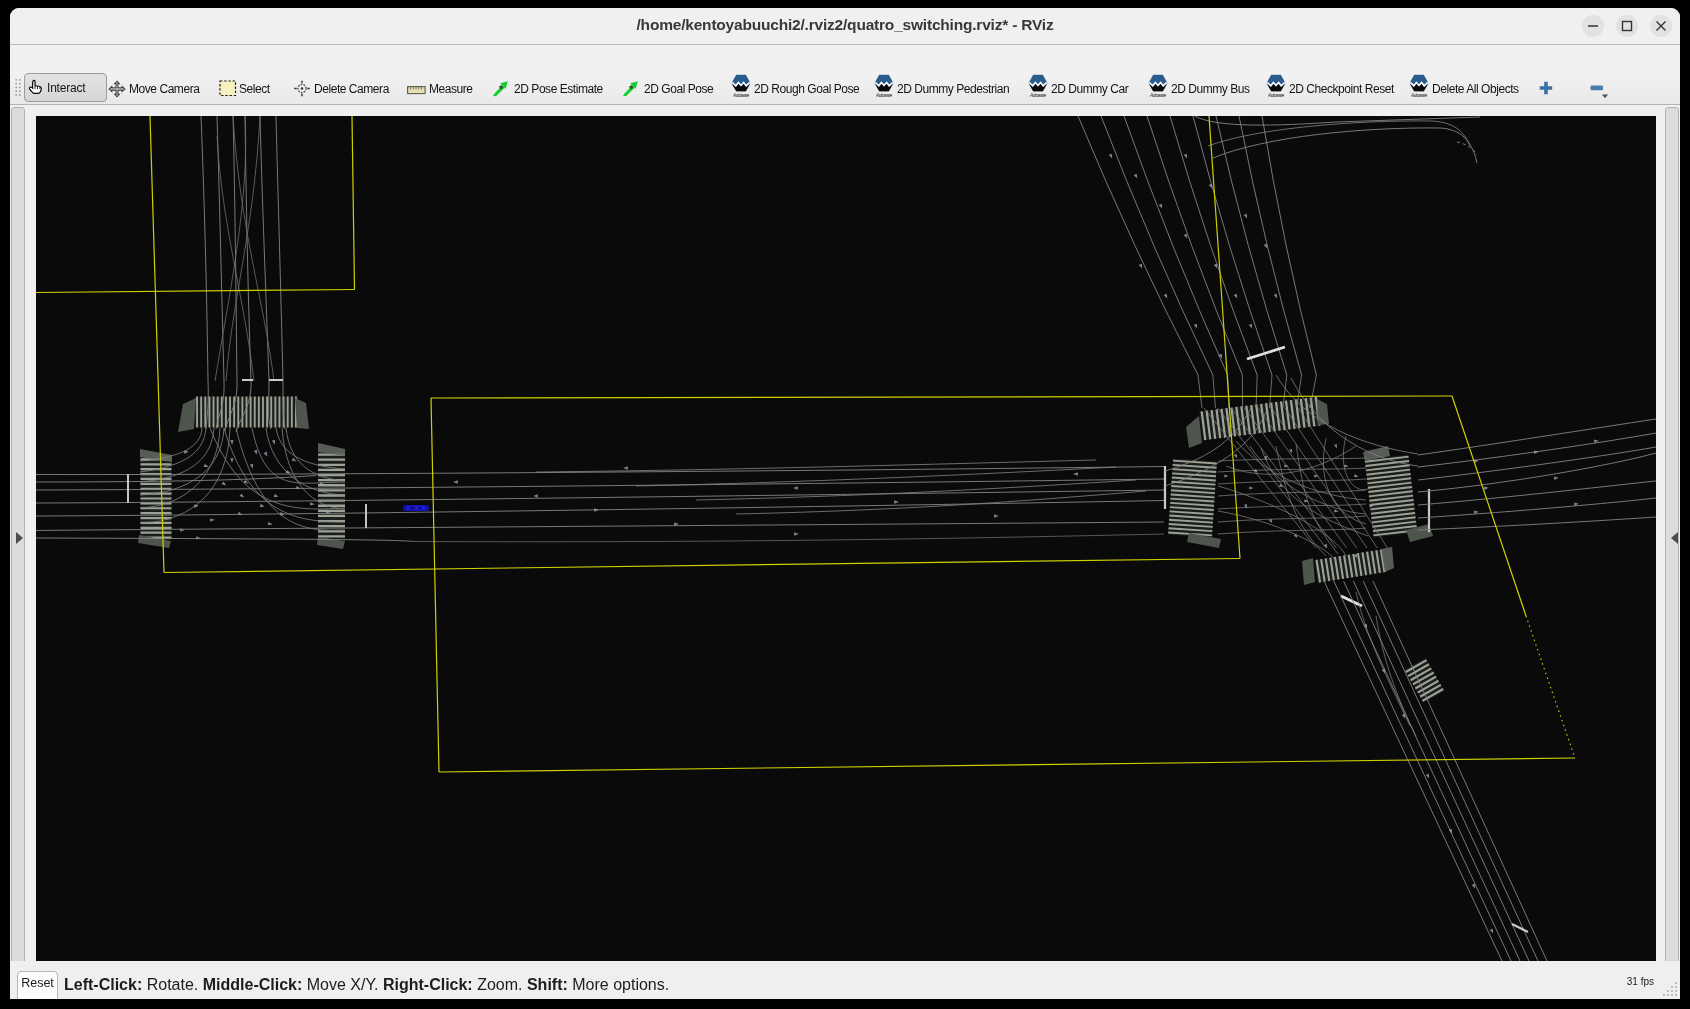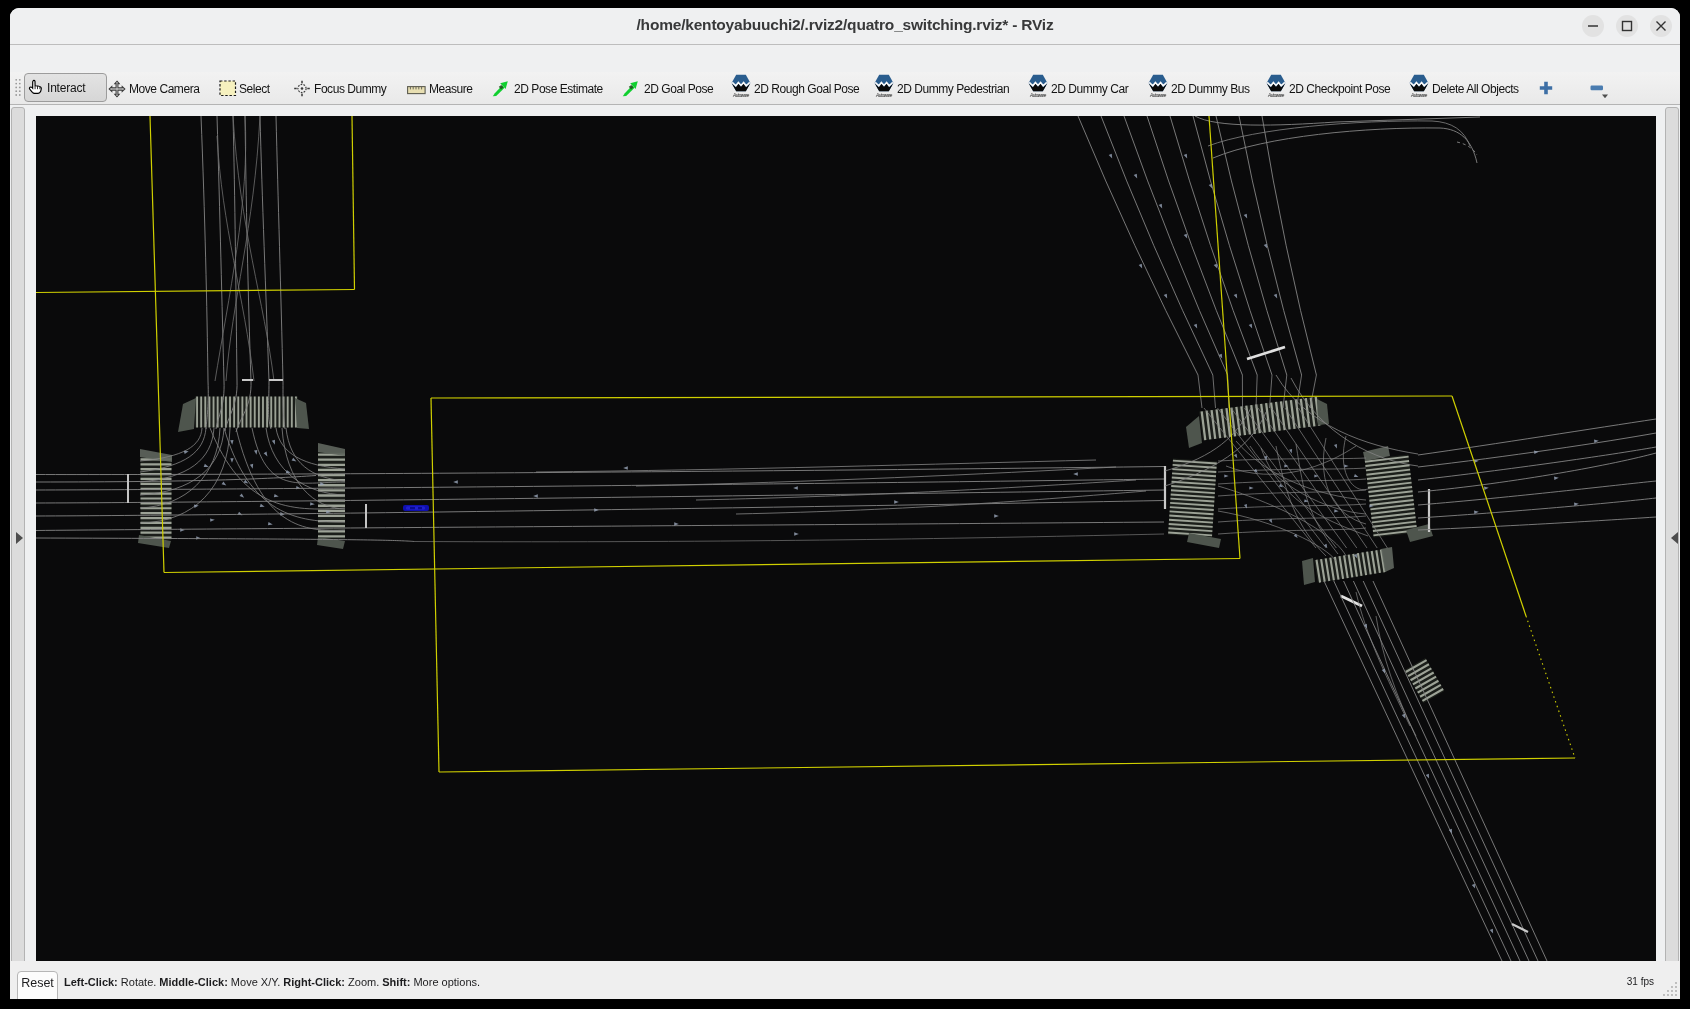--- a/index.html
+++ b/index.html
@@ -12,21 +12,21 @@
 .menu{position:absolute;top:6px;font-size:12.5px;color:#1c1c1e;}
 .menu u{text-decoration:none;border-bottom:1px solid #1c1c1e;padding-bottom:0px;}
 #toolbar{position:absolute;left:0;top:64px;width:100%;height:33px;background:linear-gradient(#f2f2f2,#e9e9e9);border-bottom:1px solid #b4b4b4;}
 .tool{position:absolute;top:0;height:33px;display:flex;align-items:center;font-size:12px;letter-spacing:-0.45px;color:#141414;white-space:nowrap;}
 .tool svg{margin-right:2px;}
 #interactbtn{position:absolute;left:14px;top:1px;width:83px;height:29px;background:linear-gradient(#e3e3e3,#d6d6d6);border:1px solid #9c9c9c;border-radius:4px;display:flex;align-items:center;padding-left:3px;font-size:12px;letter-spacing:-0.2px;color:#141414;}
 #mainarea{position:absolute;left:0;top:97px;width:100%;height:856px;background:#eff0f1;}
 .strip{position:absolute;width:14px;background:#dcdcdc;border:1px solid #b3b3b3;border-radius:3px;}
 #statusbar{position:absolute;left:0;top:953px;width:100%;height:38px;background:#efefef;}
 #resetbtn{position:absolute;left:7px;top:10px;width:41px;height:39px;background:#fcfcfc;border:1px solid #b6b6b6;border-radius:4px;font-size:12.5px;color:#1c1c1e;text-align:center;line-height:22px;}
-#statustext{position:absolute;left:54px;top:15px;font-size:11px;color:#1c1c1e;}
+#statustext{position:absolute;left:54px;top:15px;font-size:16px;color:#1c1c1e;}
 #fps{position:absolute;right:26px;top:15px;font-size:10px;color:#1c1c1e;}
 </style></head>
 <body>
 <div id="win">
  <div id="titlebar">
   <div id="title">/home/kentoyabuuchi2/.rviz2/quatro_switching.rviz* - RViz</div>
   <div class="tbtn" style="left:1572px;"><svg width="22" height="22">
           <path d="M6 11h10" stroke="#333" stroke-width="1.6" fill="none"></path>
         </svg></div>
   <div class="tbtn" style="left:1606px;"><svg width="22" height="22">
@@ -71,21 +71,21 @@
         <span>Select</span>
       </div>
       <div class="tool" style="left:284px;">
         <svg width="16" height="17" viewBox="0 0 16 17" style="margin-right:4px">
           <circle cx="8" cy="8.5" r="4.1" fill="none" stroke="#3a3a3a" stroke-width="1.2" stroke-dasharray="1.7,1.2"></circle>
           <circle cx="8" cy="8.5" r="1.3" fill="#3a3a3a"></circle>
           <g stroke="#3a3a3a" stroke-width="1.5">
             <path d="M8 0.7 L8 3.2 M8 13.8 L8 16.3 M0.2 8.5 L2.7 8.5 M13.3 8.5 L15.8 8.5"></path>
           </g>
         </svg>
-        <span>Focus Dummy</span>
+        <span>Delete Camera</span>
       </div>
       <div class="tool" style="left:397px;">
         <svg width="19" height="12" viewBox="0 0 19 12" style="margin-right:3px;margin-top:2px">
           <rect x="0.6" y="2.6" width="17.5" height="7" fill="#e8dfb2" stroke="#5c5c50" stroke-width="1.1"></rect>
           <g stroke="#5c5c50" stroke-width="0.9">
             <path d="M3.4 3 l0 2.4 M6.2 3 l0 2.4 M9 3 l0 2.4 M11.8 3 l0 2.4 M14.6 3 l0 2.4"></path>
           </g>
         </svg>
         <span>Measure</span>
       </div>
@@ -141,21 +141,21 @@
         </svg>
         <span>2D Dummy Bus</span>
       </div>
       <div class="tool" style="left:1256px;">
         <svg width="20" height="24" viewBox="0 0 20 24" style="margin:-5px 3px 0 0">
           <polygon points="5.2,0.8 14.8,0.8 19.4,9 14.8,17.2 5.2,17.2 0.6,9" fill="#2a5d8e"></polygon>
           <path d="M0.8,9.4 L4.8,13.2 L7.4,9.8 L10,12.8 L12.6,9.8 L15.2,13.2 L19.2,9.4 L14.8,17.2 L5.2,17.2 Z" fill="#0a0a0a"></path>
           <path d="M1.2,8.4 L4.8,11.8 L7.4,8.4 L10,11.4 L12.6,8.4 L15.2,11.8 L18.8,8.4" fill="none" stroke="#fbfbfb" stroke-width="1.6"></path>
           <text x="10" y="23" font-size="4.6" font-style="italic" fill="#1a1a1a" text-anchor="middle" font-family="Liberation Sans">Autoware</text>
         </svg>
-        <span>2D Checkpoint Pose</span>
+        <span>2D Checkpoint Reset</span>
       </div>
       <div class="tool" style="left:1399px;">
         <svg width="20" height="24" viewBox="0 0 20 24" style="margin:-5px 3px 0 0">
           <polygon points="5.2,0.8 14.8,0.8 19.4,9 14.8,17.2 5.2,17.2 0.6,9" fill="#2a5d8e"></polygon>
           <path d="M0.8,9.4 L4.8,13.2 L7.4,9.8 L10,12.8 L12.6,9.8 L15.2,13.2 L19.2,9.4 L14.8,17.2 L5.2,17.2 Z" fill="#0a0a0a"></path>
           <path d="M1.2,8.4 L4.8,11.8 L7.4,8.4 L10,11.4 L12.6,8.4 L15.2,11.8 L18.8,8.4" fill="none" stroke="#fbfbfb" stroke-width="1.6"></path>
           <text x="10" y="23" font-size="4.6" font-style="italic" fill="#1a1a1a" text-anchor="middle" font-family="Liberation Sans">Autoware</text>
         </svg>
         <span>Delete All Objects</span>
       </div>

